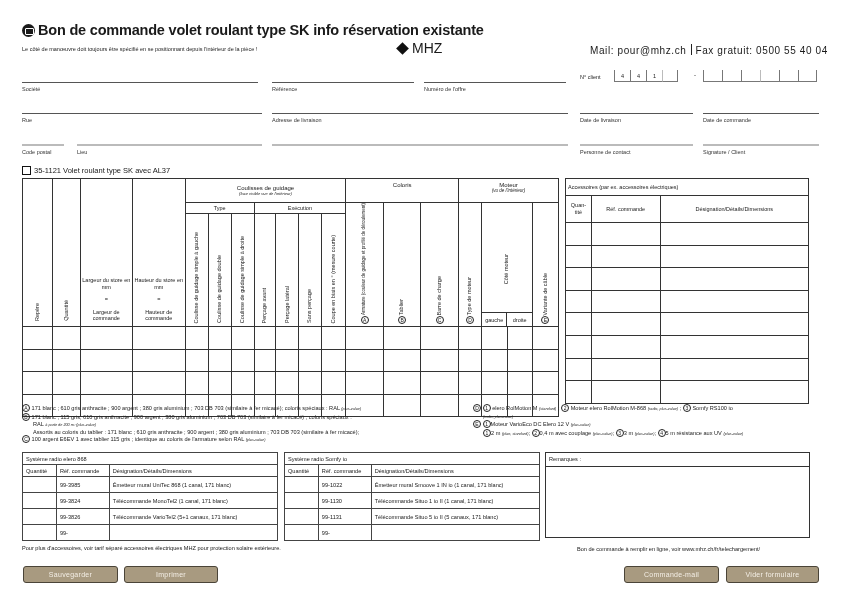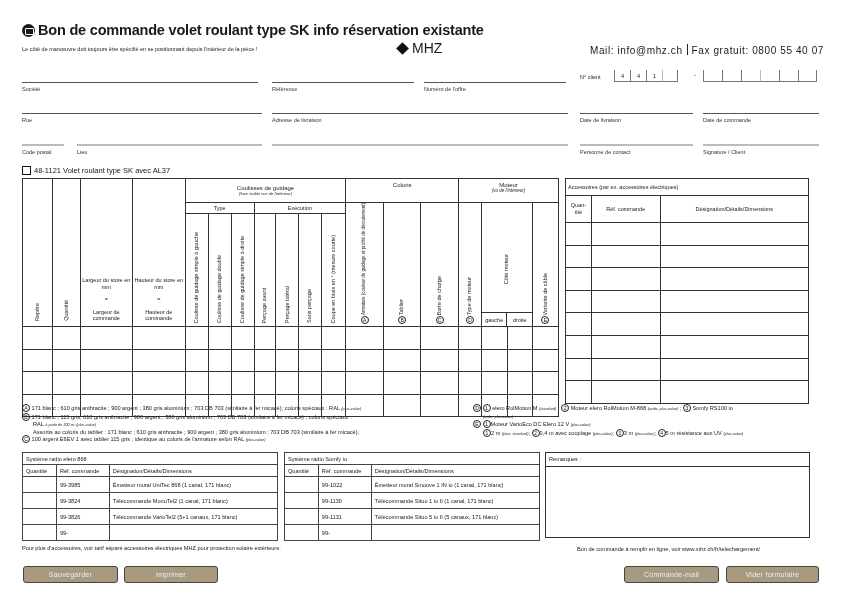--- a/index.html
+++ b/index.html
@@ -45,21 +45,21 @@
 <div class="abs title">
   <span class="title-icon"></span>
   <span>Bon de commande volet roulant type SK info réservation existante</span>
 </div>
 <div class="abs subtitle">Le côté de manœuvre doit toujours être spécifié en se positionnant depuis l'intérieur de la pièce !</div>
 <div class="abs logo">
   <span class="logo-diamond"></span>
   <span>MHZ</span>
 </div>
 <div class="abs contact">
-  <span>Mail: info@mhz.ch</span><span class="sep"></span><span>Fax gratuit: 0800 55 40 07</span>
+  <span>Mail: pour@mhz.ch</span><span class="sep"></span><span>Fax gratuit: 0500 55 40 04</span>
 </div>
 
 <div class="abs client-lbl">N° client</div>
 <div class="abs client-box" style="left:614px;width:16px;">4</div>
 <div class="abs client-box" style="left:630px;width:16px;">4</div>
 <div class="abs client-box" style="left:646px;width:16px;">1</div>
 <div class="abs client-box" style="left:662px;width:16px;border-left-color:#bbb;border-right:1px solid #777;"></div>
 <div class="abs" style="left:694px;top:72px;font-size:6px;">-</div>
 <div class="abs client-box" style="left:703px;width:19px;"></div>
 <div class="abs client-box" style="left:722px;width:19px;"></div>
@@ -113,21 +113,21 @@
     <div class="line light"></div>
     <div class="lbl">Personne de contact</div>
   </div>
 <div class="field" style="left:703px;top:144px;width:116px;">
     <div class="line light"></div>
     <div class="lbl">Signature / Client</div>
   </div>
 
 <div class="abs checkbox-row">
   <span class="checkbox"></span>
-  <span>48-1121 Volet roulant type SK avec AL37</span>
+  <span>35-1121 Volet roulant type SK avec AL37</span>
 </div>
 
 <table class="main-table">
   <colgroup>
     <col style="width:30px">
       <col style="width:28px">
       <col style="width:52px">
       <col style="width:53px">
     <col style="width:23px">
       <col style="width:23px">

